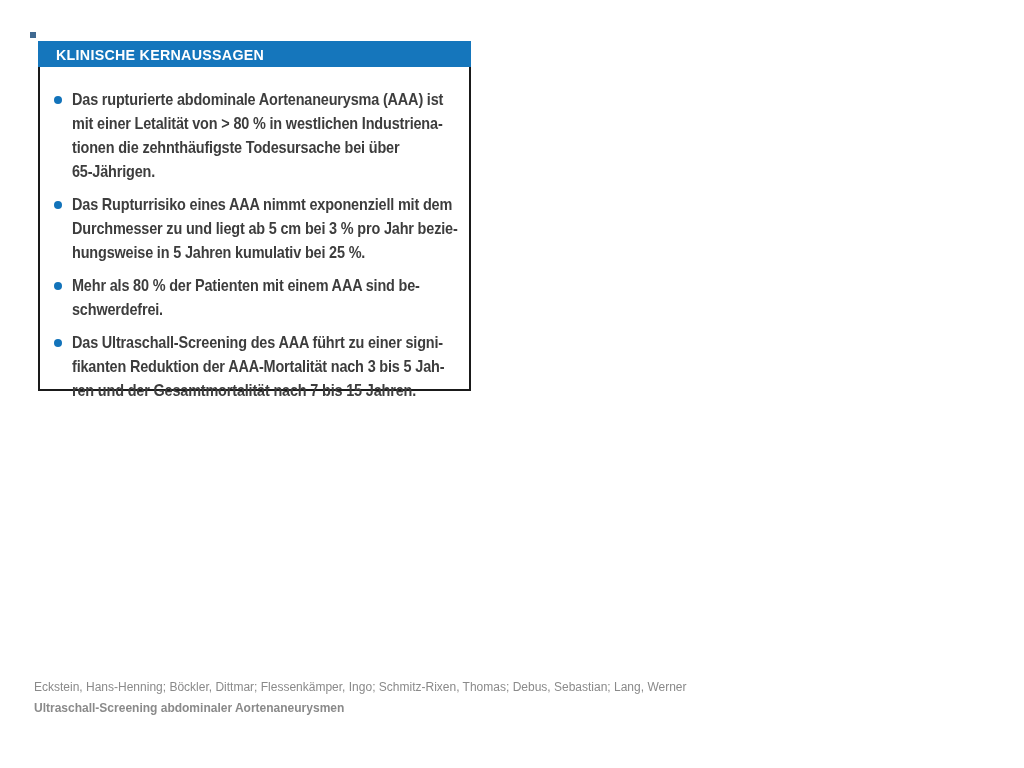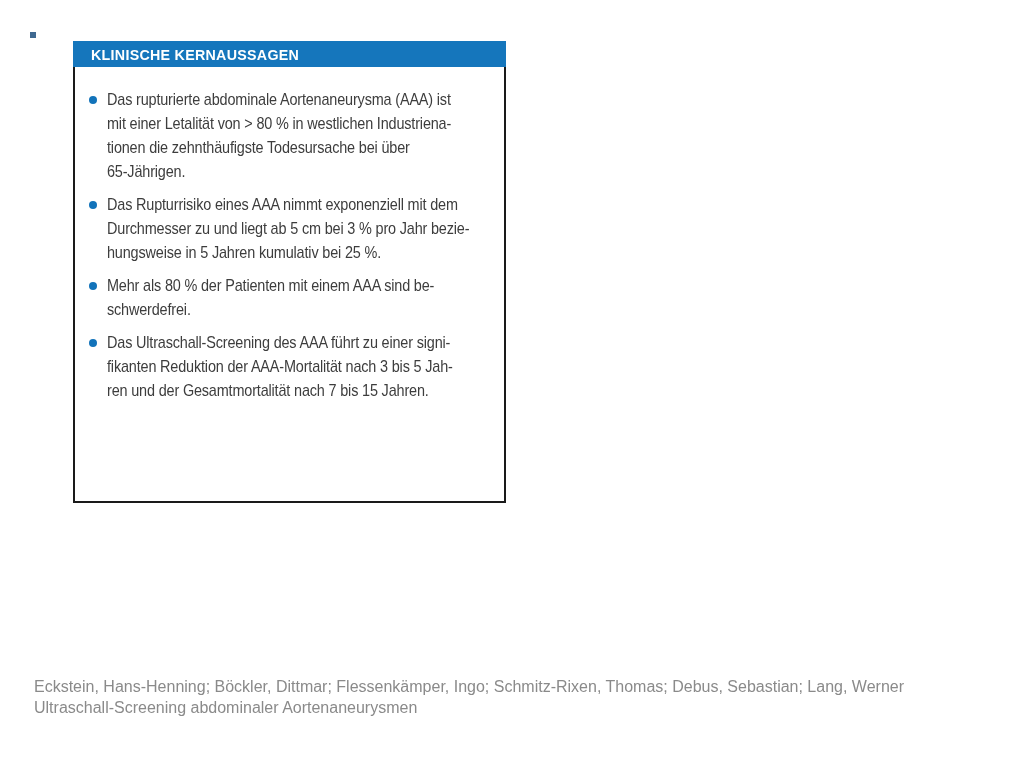--- a/index.html
+++ b/index.html
@@ -16,41 +16,41 @@
     position: absolute; left: 30px; top: 32px;
     width: 6px; height: 6px;
     background: #1d4f7e;
     opacity: 0.85;
   }
 
   
   .key-box {
     position: absolute; left: 38px; top: 41px;
     width: 433px;
-    margin-left: 35px;
   }
   .key-box-header {
     width: 433px; height: 26px;
     background: #1576bc;
     display: flex; align-items: center;
     padding-left: 18px;
   }
   .key-box-title {
     color: #ffffff;
     font-size: 15px; font-weight: 700;
     letter-spacing: 0.3px;
     transform: scaleX(0.95); transform-origin: 0 50%;
     white-space: nowrap;
   }
   .key-box-body {
-    width: 433px; height: 436px;
+    width: 433px; height: 324px;
     background: #ffffff;
     border: 2px solid #1a1a1a;
     border-top: none;
     padding: 21px 6px 0 14px;
+    font-weight: bold;
   }
   .statement-list { list-style: none; }
   .statement-item {
     display: flex; align-items: flex-start;
     margin-bottom: 9px;
   }
   .bullet-dot {
     flex: 0 0 auto;
     width: 8px; height: 8px; border-radius: 50%;
     background: #1273ba;
@@ -61,24 +61,24 @@
     letter-spacing: -0.2px;
     color: #3d3d3d;
     white-space: pre;
     transform: scaleX(0.85); transform-origin: 0 0;
   }
 
   
   .citation {
     position: absolute; left: 34px; top: 677px;
     color: #8a8a8a;
-    font-size: 16px; line-height: 20.5px;
+    font-size: 12px; line-height: 20.5px;
     white-space: nowrap;
   }
-  .citation-title { font-weight: 400; }
+  .citation-title { font-weight: 700; }
 </style>
 </head>
 <body>
 
 <div class="slide">
 
   <div class="corner-speck"></div>
 
   <div class="key-box">
     <div class="key-box-header">

